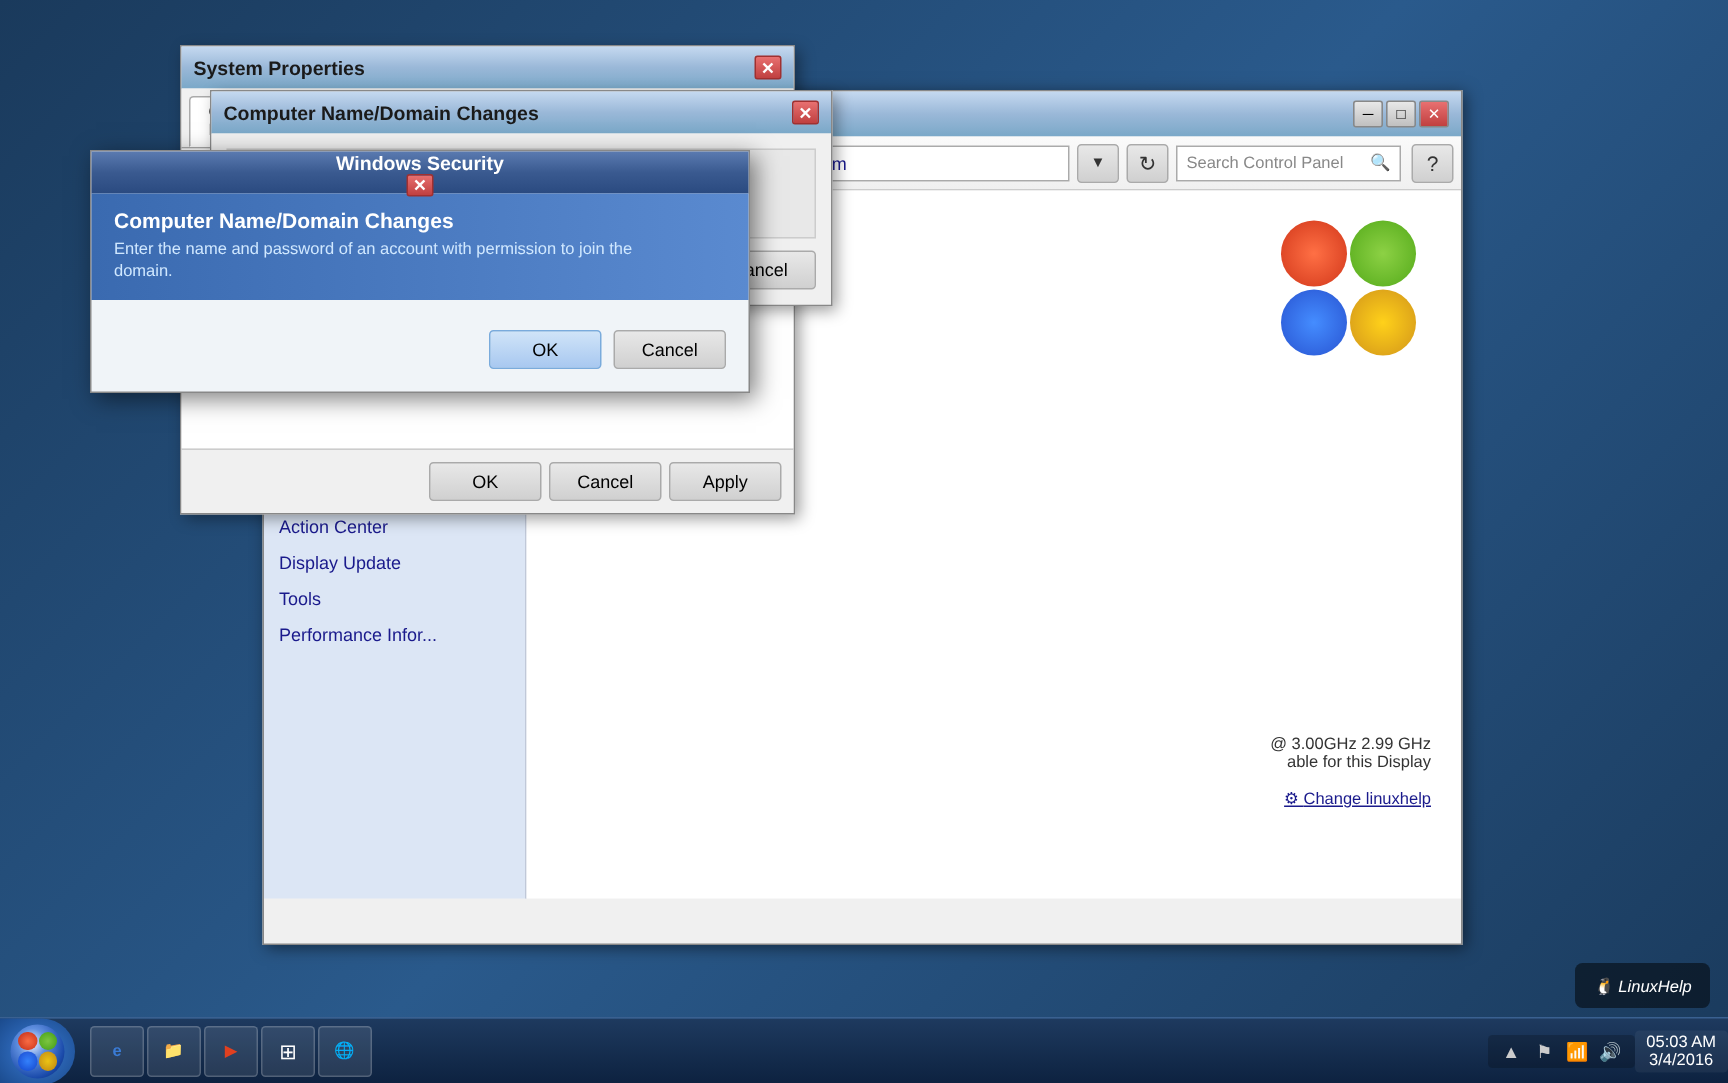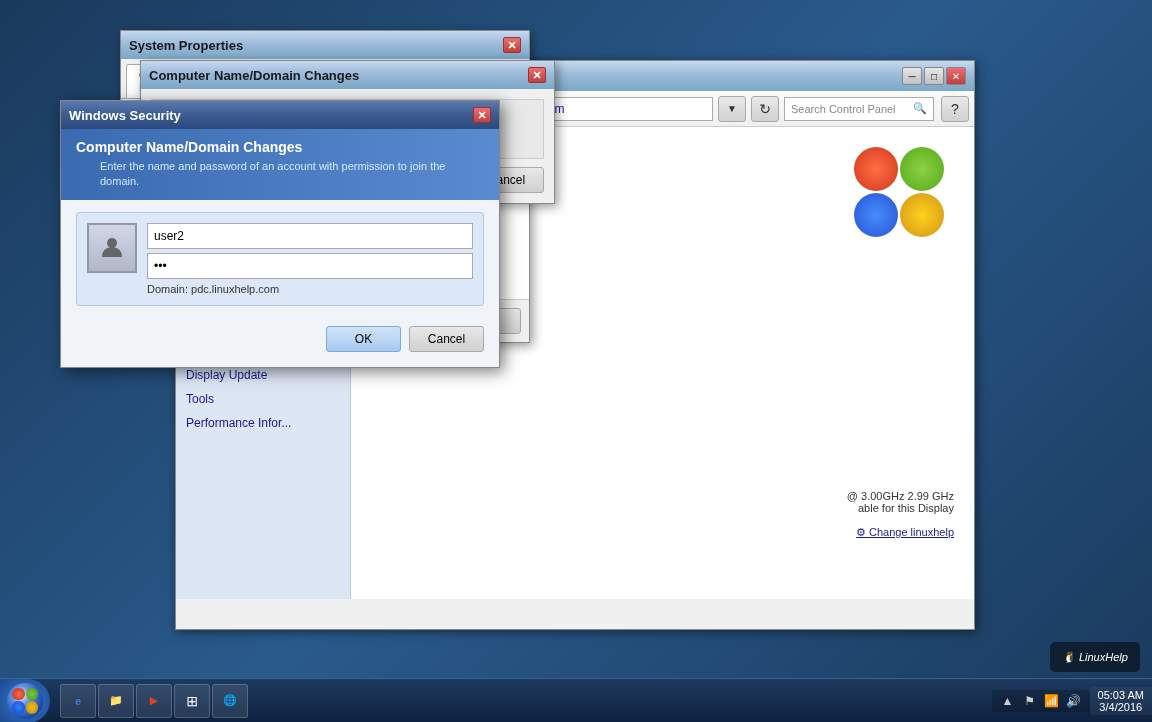--- a/index.html
+++ b/index.html
@@ -398,21 +398,20 @@
       color: white;
       font-size: 14px;
       font-weight: bold;
       margin-bottom: 4px;
     }
 
     .dialog-header-blue .dialog-h-subtitle {
       color: #d0e8ff;
       font-size: 11px;
       line-height: 1.4;
-      margin-left: 24px;
     }
 
     .credentials-area {
       display: flex;
       align-items: flex-start;
       gap: 10px;
       background: #dce8f8;
       border: 1px solid #b0c8e8;
       padding: 10px;
       border-radius: 3px;
@@ -670,43 +669,30 @@
     <div style="padding:10px;background:#f0f0f0;">
       <div style="height:60px;background:#e8e8e8;border:1px solid #ccc;margin-bottom:8px;"></div>
       <div style="display:flex;justify-content:flex-end;gap:8px;">
         <button class="dialog-btn ok-btn">OK</button>
         <button class="dialog-btn">Cancel</button>
       </div>
     </div>
   </div>
 
   <div class="dialog-security">
-    <div class="dialog-titlebar" style="background:linear-gradient(to bottom,#5a7ab0 0%,#3a5a90 50%,#2a4a80 100%);">
+    <div class="dialog-titlebar" style="background:linear-gradient(to bottom,#5a7ab0 0%,#3a5a90 50%,#2a4a80 100%);flex-direction:column;">
       <div class="dialog-title-text" style="color:white;">Windows Security</div>
       <div class="dialog-close" style="background:linear-gradient(to bottom,#e87070,#c04040);border-color:#a03030;">✕</div>
     </div>
     <div class="dialog-body">
       <div class="dialog-header-blue">
         <div class="dialog-h-title">Computer Name/Domain Changes</div>
         <div class="dialog-h-subtitle">Enter the name and password of an account with permission to join the<br>domain.</div>
       </div>
 
-      <div class="credentials-area">
-        <div class="user-icon-box">
-          <svg class="user-icon-shape" viewBox="0 0 24 24" fill="#666">
-            <circle cx="12" cy="7" r="5"></circle>
-            <path d="M2 21c0-6 4-10 10-10s10 4 10 10"></path>
-          </svg>
-        </div>
-        <div class="credentials-fields">
-          <input type="text" class="cred-input" value="user2" style="">
-          <input type="password" class="cred-input" value="abc" style="">
-          <div class="domain-text">Domain: pdc.linuxhelp.com</div>
-        </div>
-      </div>
 
       <div class="dialog-buttons">
         <button class="dialog-btn ok-btn">OK</button>
         <button class="dialog-btn">Cancel</button>
       </div>
     </div>
   </div>
 
   <div class="linuxhelp-logo">
     <span>🐧 LinuxHelp</span>

